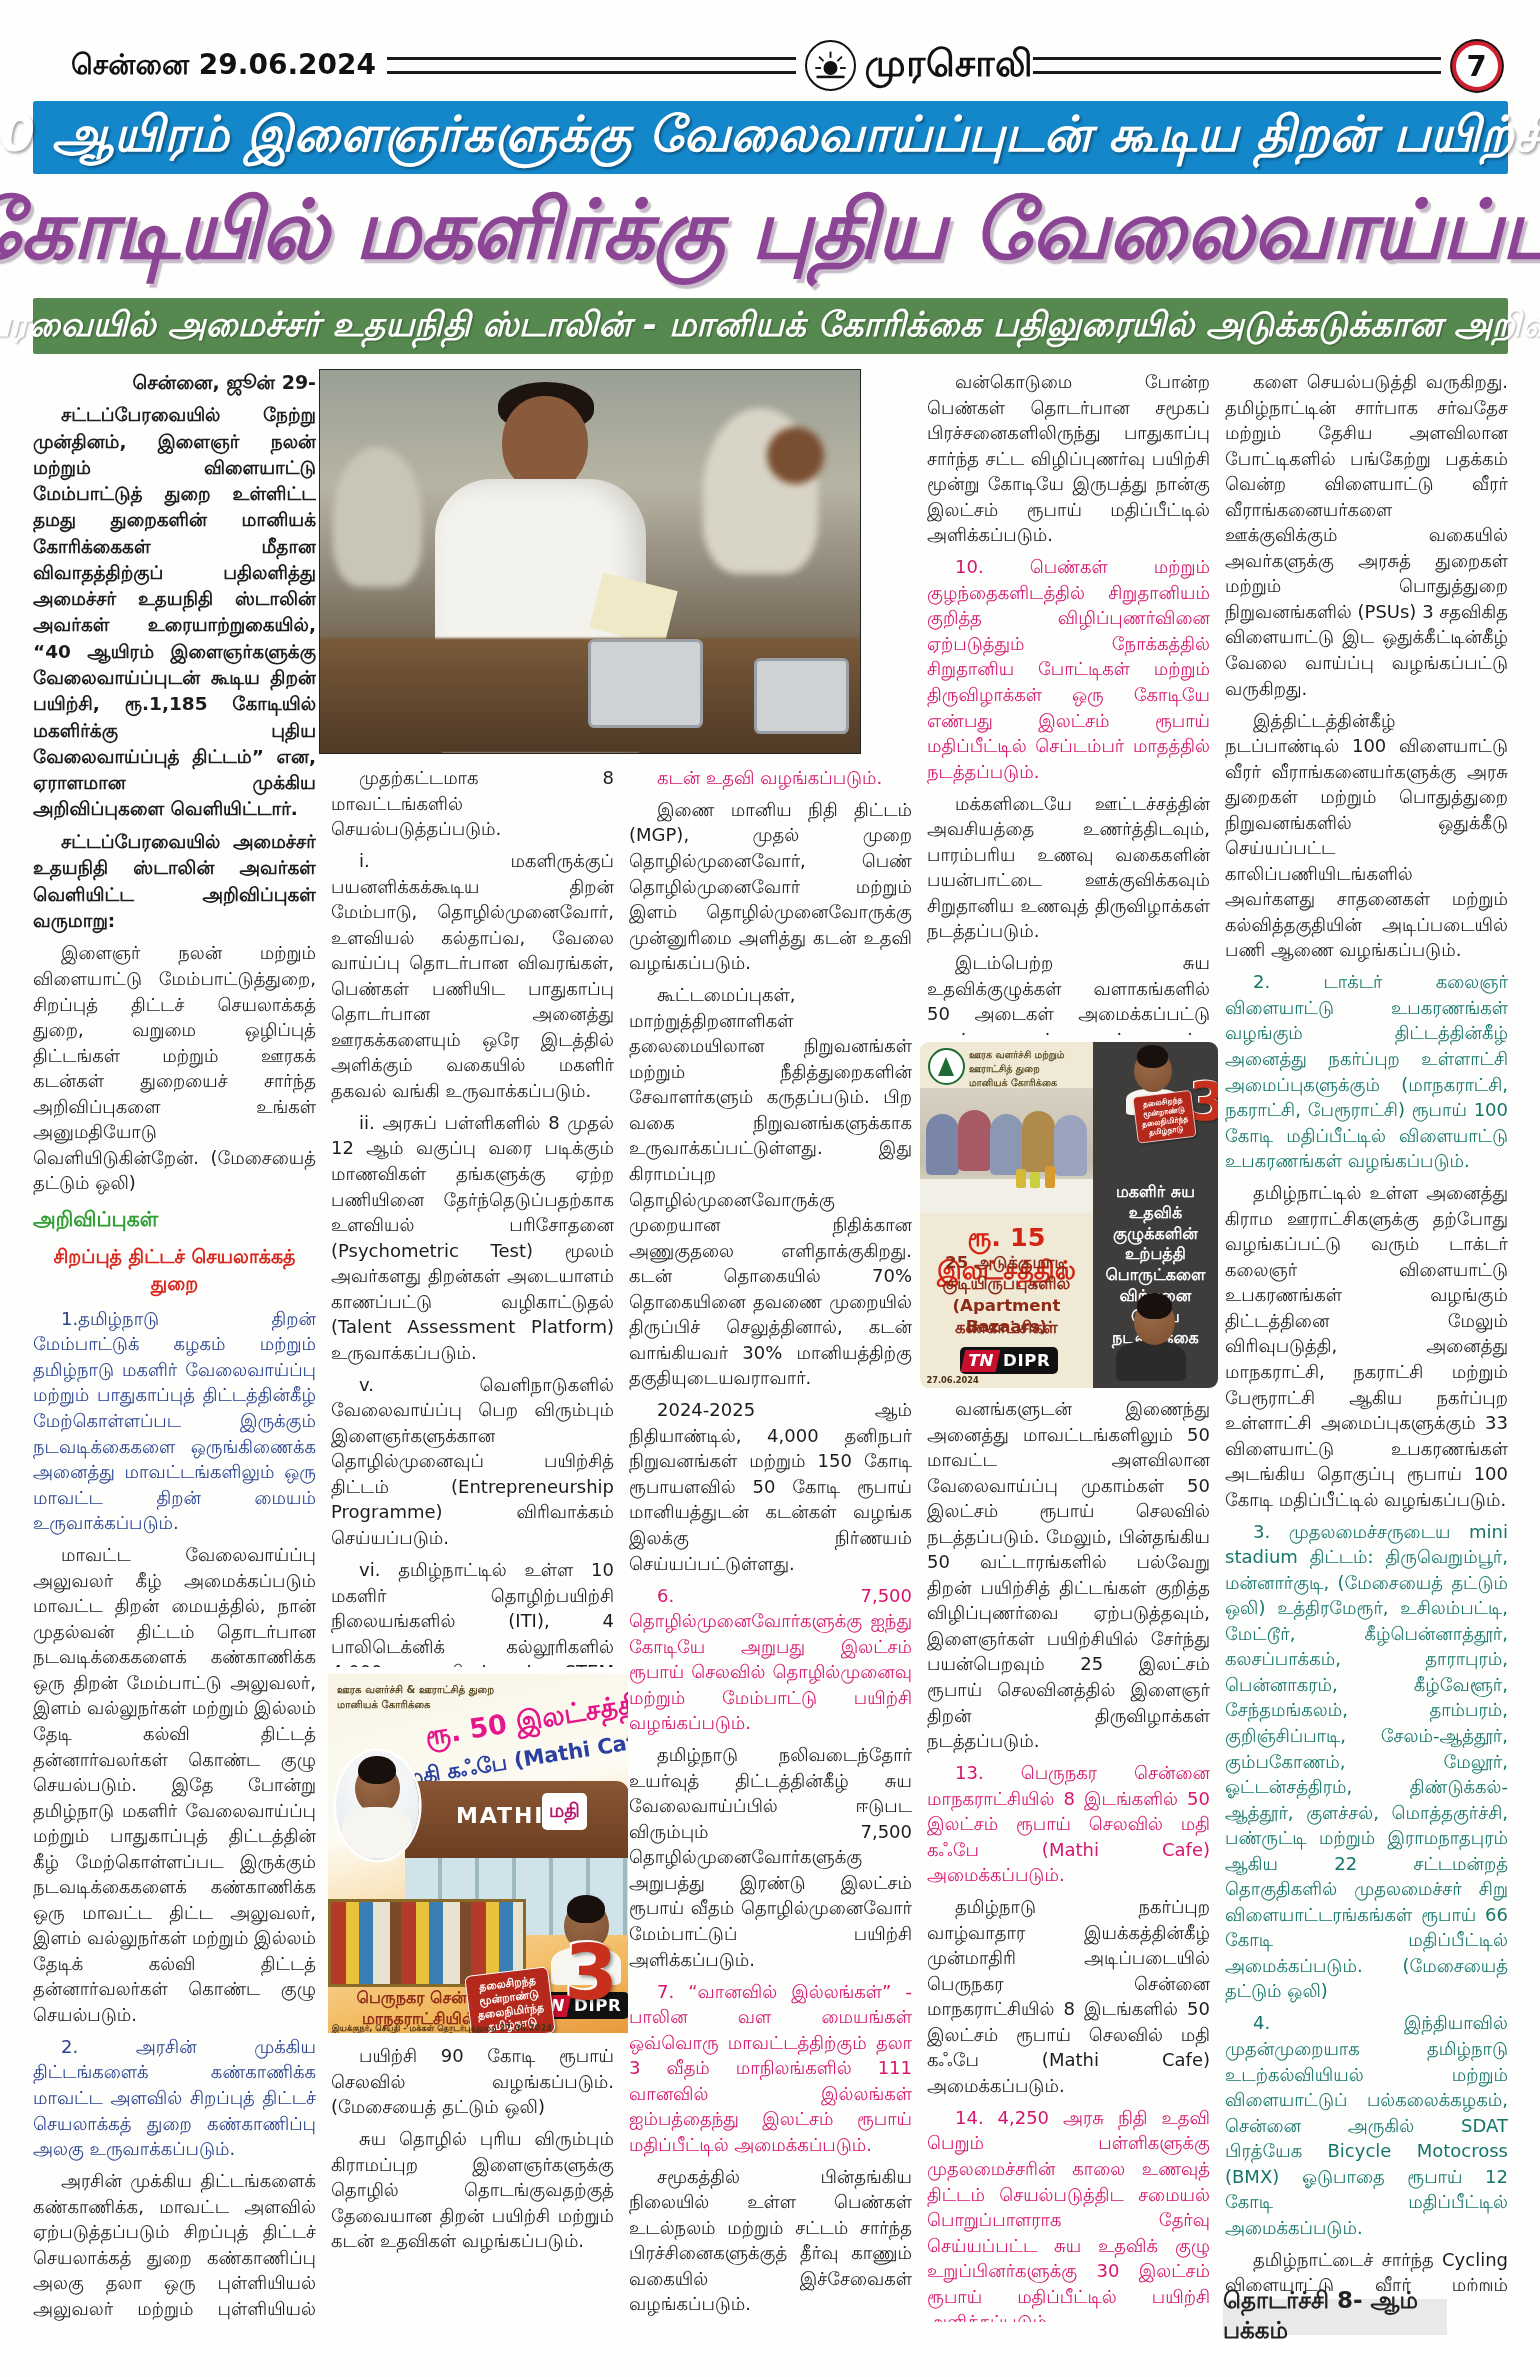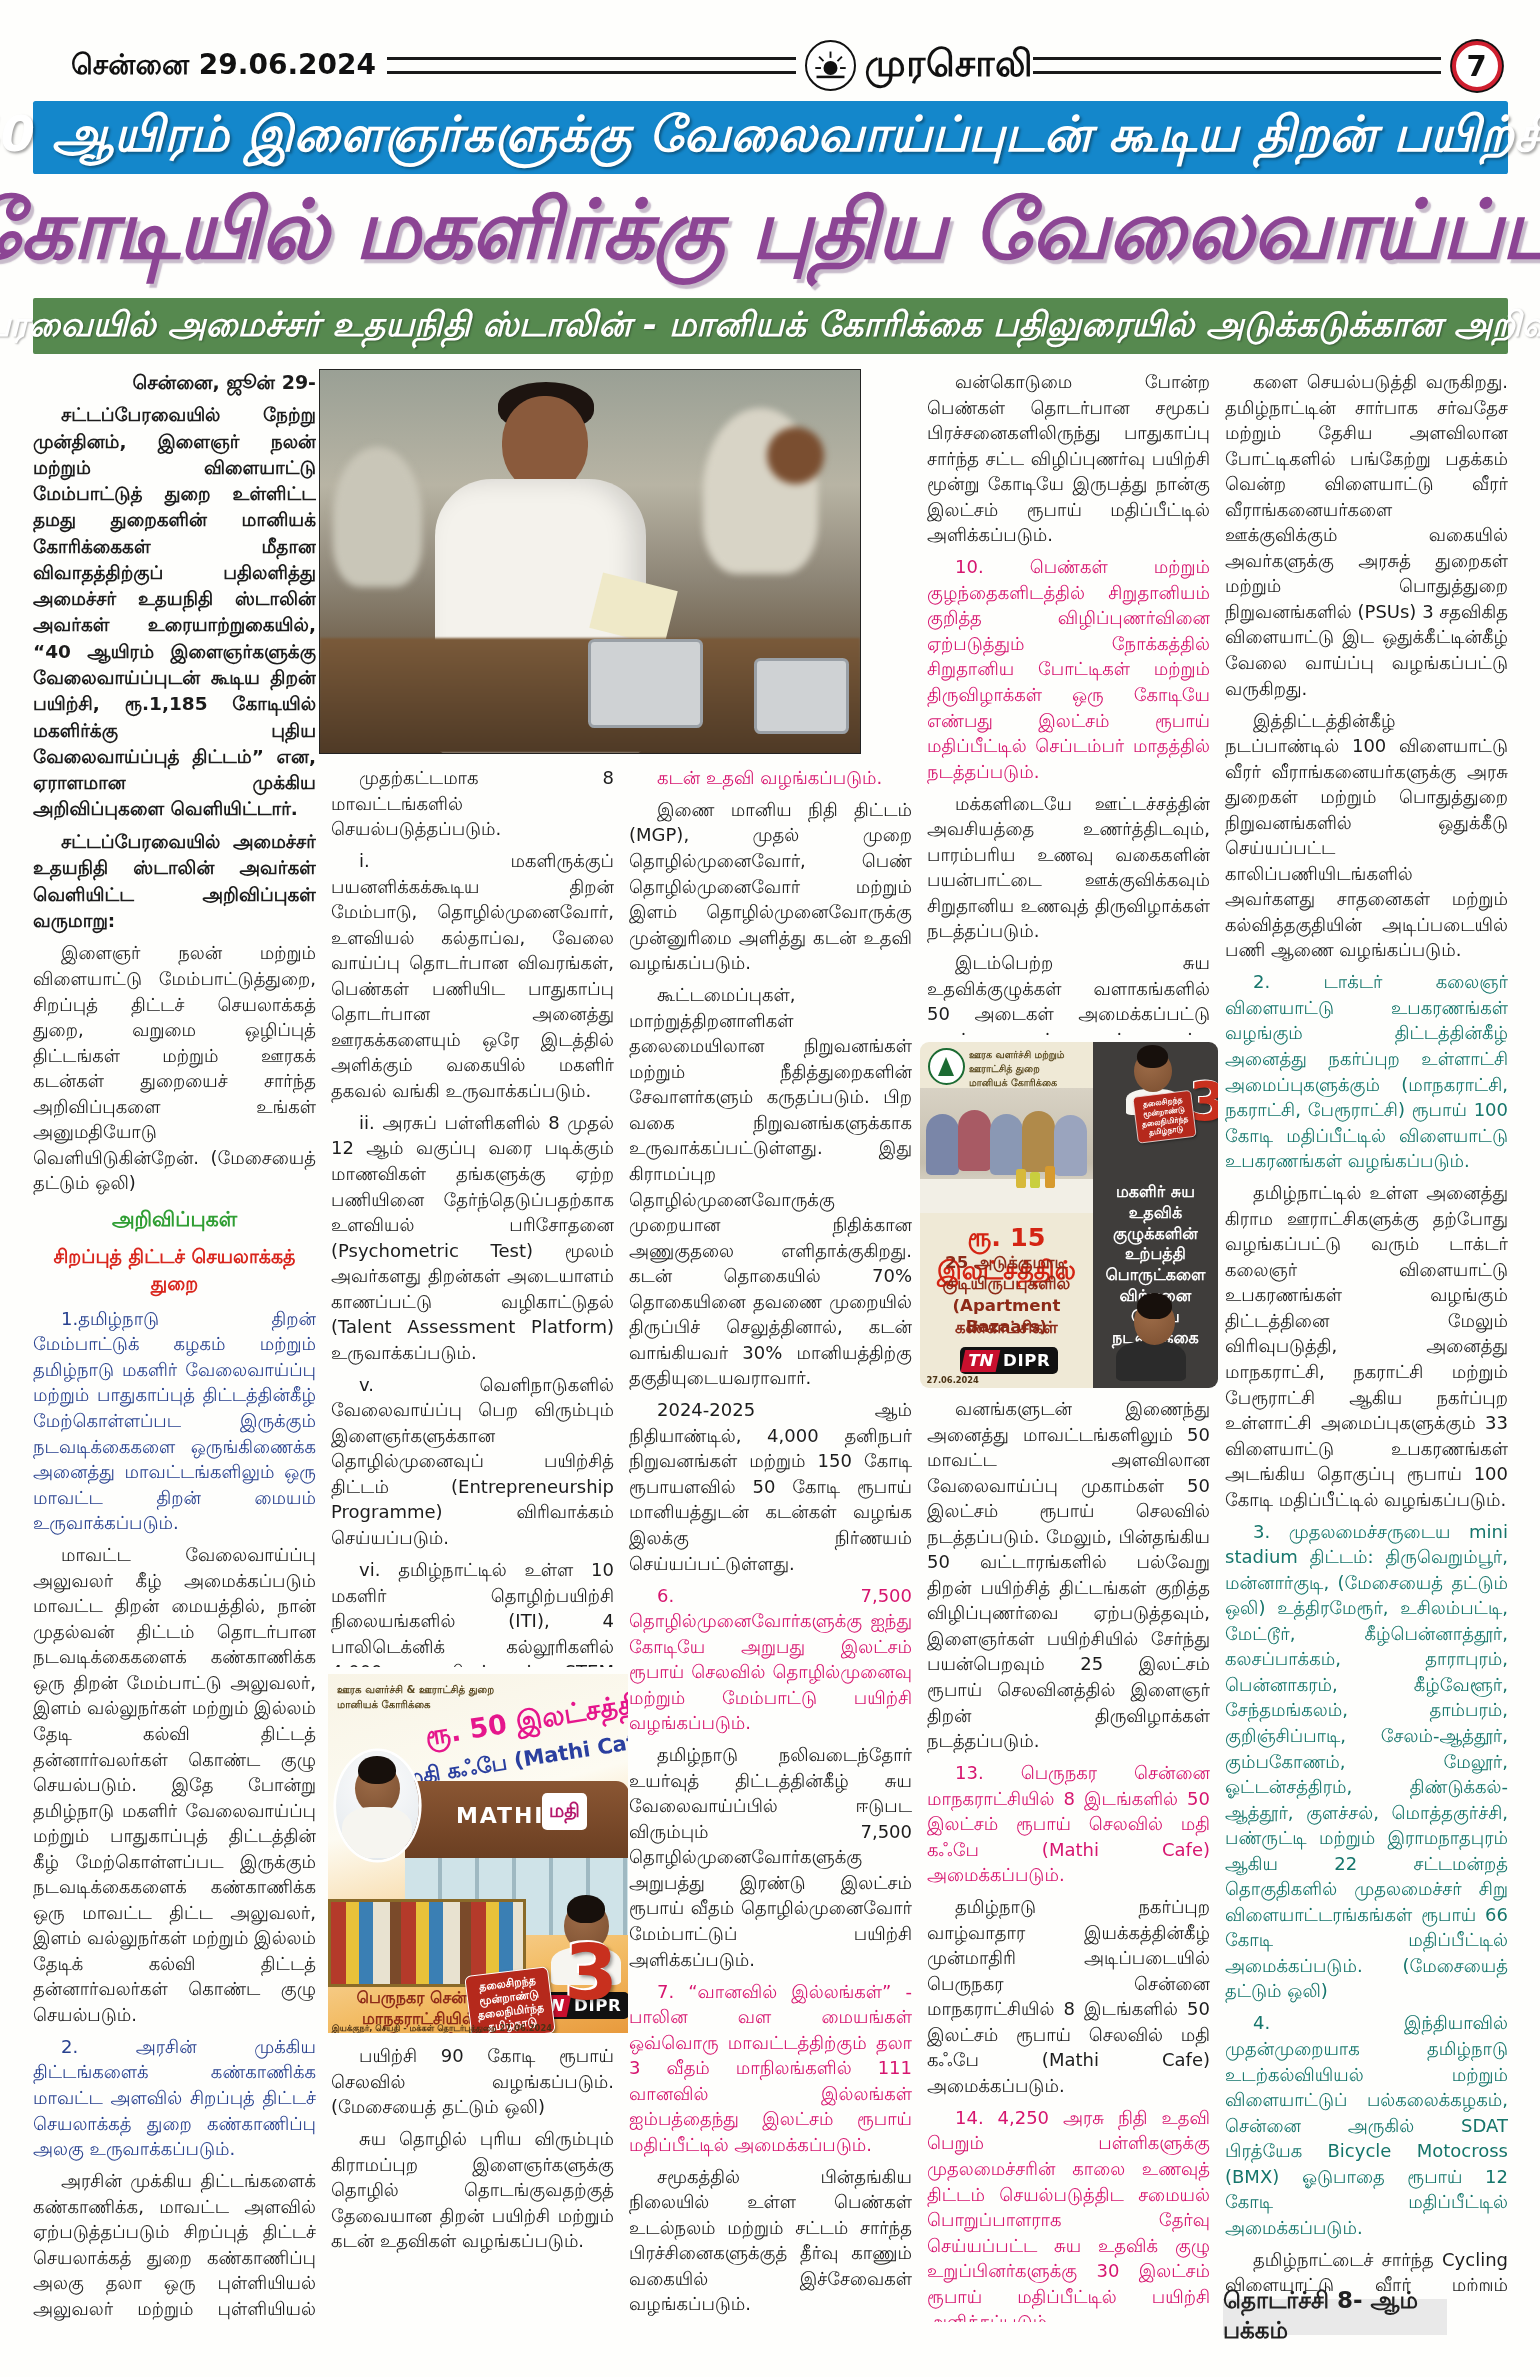--- a/index.html
+++ b/index.html
@@ -28,21 +28,21 @@
   
   .col{position:absolute;overflow:hidden;text-align:justify;}
   .para{margin:0 0 6.4px 0;font-size:18px;line-height:1.42;}
   .p-dateline{font-weight:bold;text-align:right;font-size:19px;}
   .p-lead{font-weight:bold;font-size:18.5px;text-indent:28px;}
   .p-body{text-indent:28px;color:#1c1c1c;}
   .p-navy{text-indent:28px;color:#28418f;}
   .p-magenta{text-indent:28px;color:#d6156f;}
   .p-teal{text-indent:28px;color:#15756b;}
   .p-redhead{color:#d9251c;font-weight:bold;text-align:center;text-indent:0;font-size:19px;margin:9px 0;}
-  .p-greenhead{color:#2f9e33;font-weight:bold;text-align:center;text-indent:0;font-size:20.4px;margin:9px 0;}
+  .p-greenhead{color:#2f9e33;font-weight:bold;text-align:left;text-indent:0;font-size:20.4px;margin:9px 0;}
   
   .photo{position:absolute;left:319px;top:369px;width:540px;height:383px;border:1.3px solid #222;overflow:hidden;
          background:linear-gradient(180deg,#9aa095 0%,#b8b4a4 30%,#8d8576 55%,#6b5a44 78%,#4a3b2c 100%);}
   .photo .blurwrap{position:absolute;inset:0;filter:blur(3.8px);}
   .photo .bgfig{position:absolute;border-radius:50% 50% 30% 30%;}
   .photo .desk{position:absolute;left:0;bottom:0;width:100%;height:115px;filter:blur(1.3px);
          background:linear-gradient(180deg,#7a5a3a,#4f3a26);}
   .photo .tablet{position:absolute;width:109px;height:83px;background:#cfd2d4;border:3.8px solid #9aa0a6;border-radius:6.4px;}
   .photo .speaker-shirt{position:absolute;left:115px;top:109px;width:211px;height:275px;background:#f4f2ec;
          border-radius:57px 57px 12.8px 12.8px;box-shadow:inset -12.8px 0 25.5px rgba(0,0,0,.15);}

